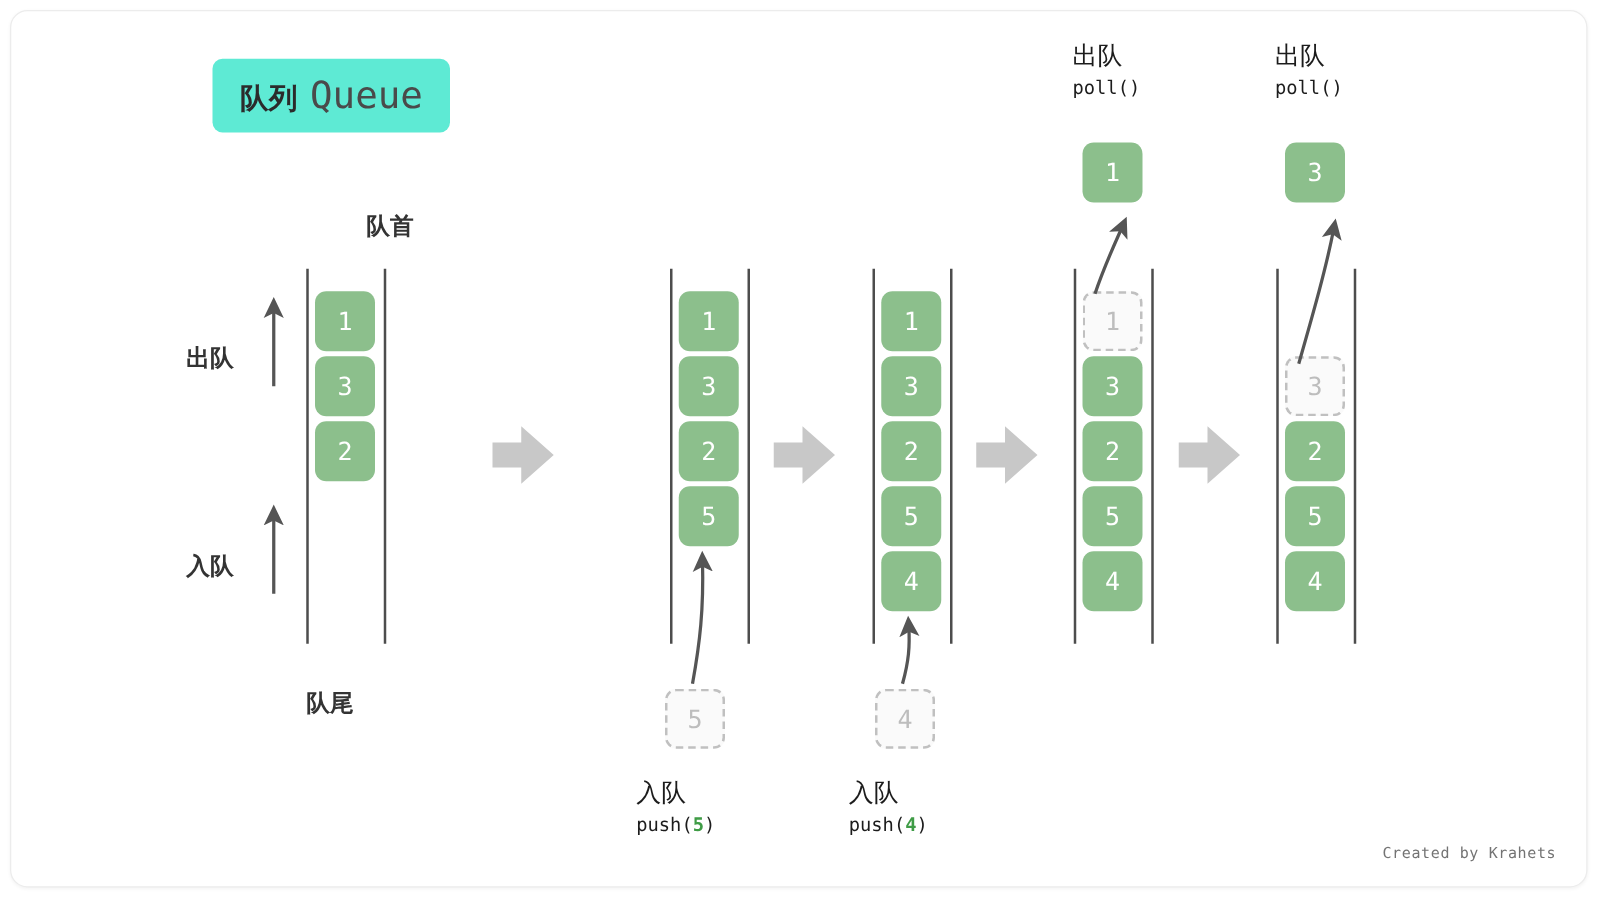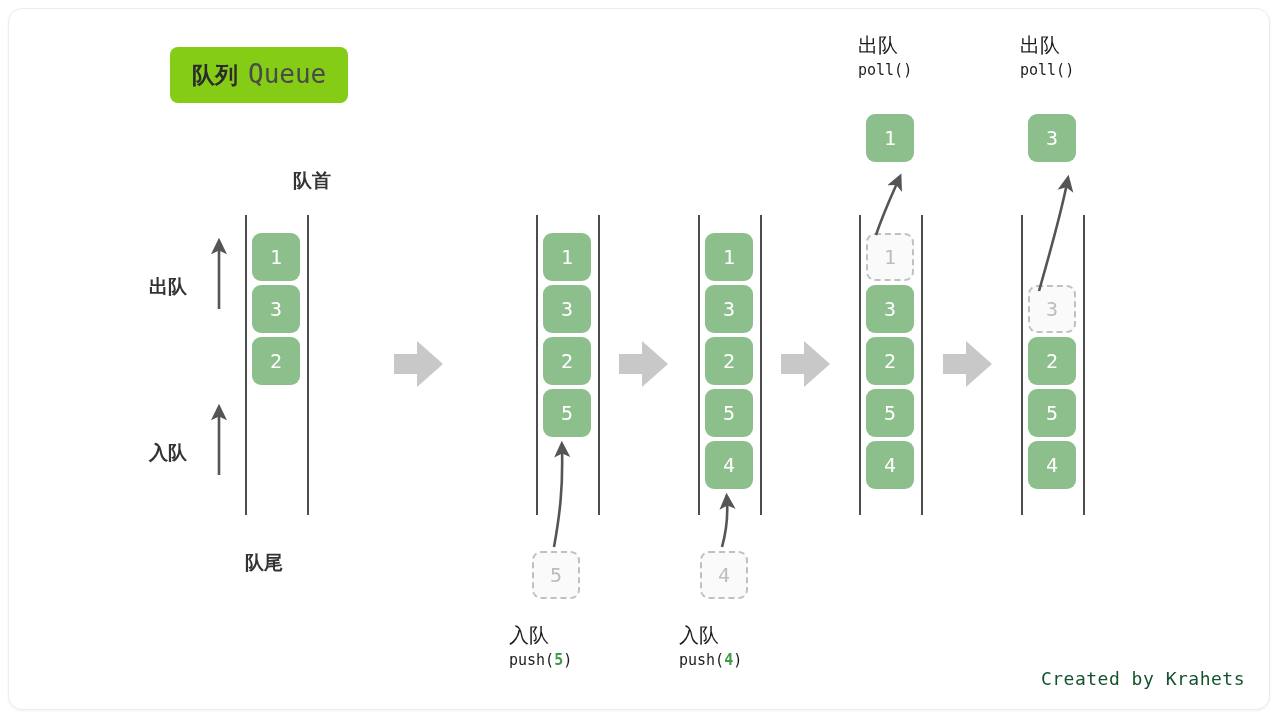--- a/index.html
+++ b/index.html
@@ -11,25 +11,25 @@
     position:absolute;left:8px;top:8px;width:1262px;height:702px;
     background:#ffffff;border:1px solid #ececec;border-radius:14px;
     box-shadow:0 1px 3px rgba(0,0,0,.05);
     box-sizing:border-box;overflow:hidden;
   }
   .stage{position:absolute;left:0;top:0;width:1262px;height:702px;}
 
   
   #title-badge{
     position:absolute;left:161px;top:38px;
-    padding:12px 22px;background:#84cc16;border-radius:8px;
+    padding:12px 22px;background:#5eead4;border-radius:8px;
     display:flex;align-items:baseline;gap:10px;white-space:nowrap;
   }
   #title-badge .cn{font-size:23px;font-weight:bold;color:#2b2b2b;}
-  #title-badge .en{font-size:26px;color:#4a4a4a;
+  #title-badge .en{font-size:30px;color:#4a4a4a;
     font-family:"DejaVu Sans Mono","Liberation Mono",monospace;}
 
   
   .rail{position:absolute;width:1.6px;background:#4d4d4d;}
 
   
   .cell{
     position:absolute;width:48px;height:48px;border-radius:9px;
     background:#8cbf8c;color:#ffffff;
     display:flex;align-items:center;justify-content:center;
@@ -51,21 +51,21 @@
   }
   .oplabel .cn{font-size:20px;color:#1c1c1c;
     font-family:"Liberation Sans","DejaVu Sans",sans-serif;}
   .oplabel .code{font-size:15px;color:#1c1c1c;
     font-family:"DejaVu Sans Mono","Liberation Mono",monospace;}
   .oplabel .code .num{color:#3f9c46;font-weight:bold;}
 
   
   #watermark{
     position:absolute;right:26px;bottom:22px;
-    font-size:18px;color:#14532d;letter-spacing:.5px;
+    font-size:12px;color:#737373;letter-spacing:.5px;
     font-family:"DejaVu Sans Mono","Liberation Mono",monospace;
   }
 
   svg.overlay{position:absolute;left:0;top:0;width:1262px;height:702px;
     pointer-events:none;}
 </style>
 </head>
 <body>
 
 <div id="card">

